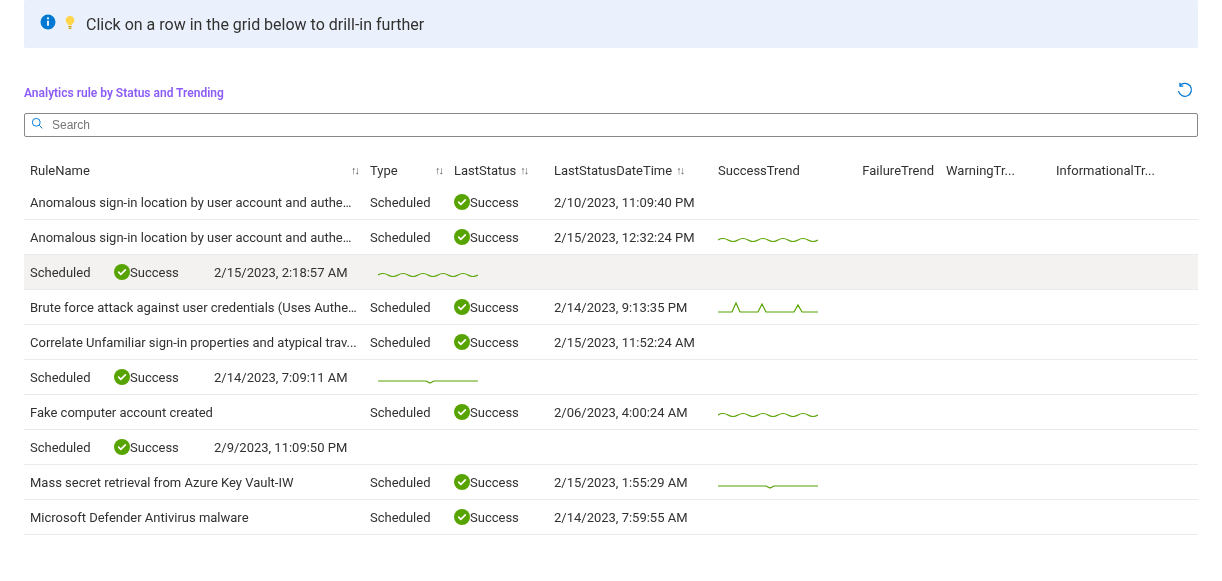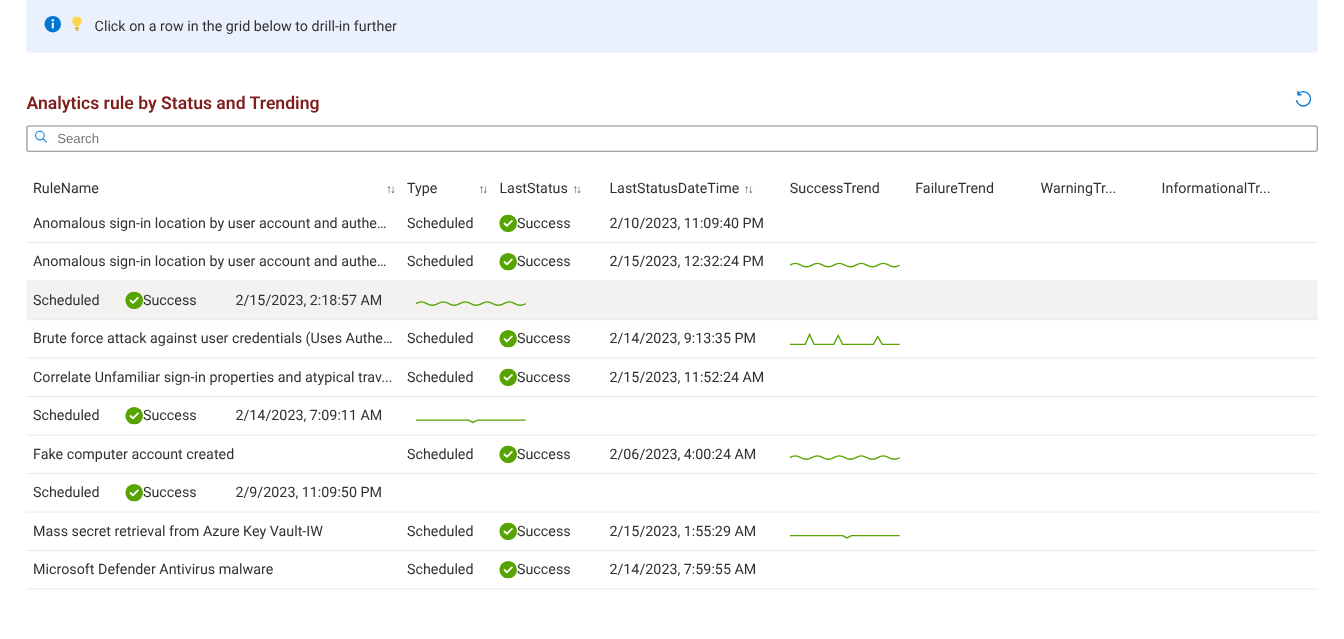--- a/index.html
+++ b/index.html
@@ -16,38 +16,38 @@
     position: relative;
   }
   .info-bar {
     margin: 0 24px;
     background: #eaf1fc;
     border-radius: 2px;
     padding: 14px 16px;
     display: flex;
     align-items: center;
     gap: 10px;
-    font-size: 13px;
+    font-size: 16px;
     color: #323130;
   }
   .info-bar .info-icon-wrap {
     display: flex;
     align-items: center;
     gap: 8px;
   }
   .section-header {
     margin: 30px 24px 6px;
     display: flex;
     align-items: center;
     justify-content: space-between;
   }
   .section-title {
-    font-size: 16px;
+    font-size: 12px;
     font-weight: 600;
-    color: #7f1d1d;
+    color: #8b5cf6;
   }
   .undo-icon {
     color: #0078d4;
     cursor: pointer;
     padding: 4px;
   }
   .search-wrap {
     margin: 6px 24px 0;
     border: 1px solid #8a8886;
     border-radius: 2px;
@@ -79,21 +79,21 @@
     font-size: 13px;
     font-weight: 400;
     color: #323130;
   }
   .col { padding: 0 6px; display: flex; align-items: center; gap: 4px; overflow: hidden; white-space: nowrap; text-overflow: ellipsis;}
   .col-rule { width: 340px; }
   .col-type { width: 84px; }
   .col-status { width: 100px; }
   .col-date { width: 164px; }
   .col-s    { width: 114px; }
-  .col-f    { width: 114px; }
+  .col-f    { width: 114px; justify-content: flex-end; }
   .col-w    { width: 110px; }
   .col-i    { width: 120px; }
   .sort-arrows { font-size: 11px; color: #605e5c; letter-spacing: -2px;}
   .header-row .col { cursor: pointer; }
   .header-row .col-rule,
   .header-row .col-type { justify-content: space-between; }
 
   .body-viewport {
     height: 358px;
     overflow: hidden;

